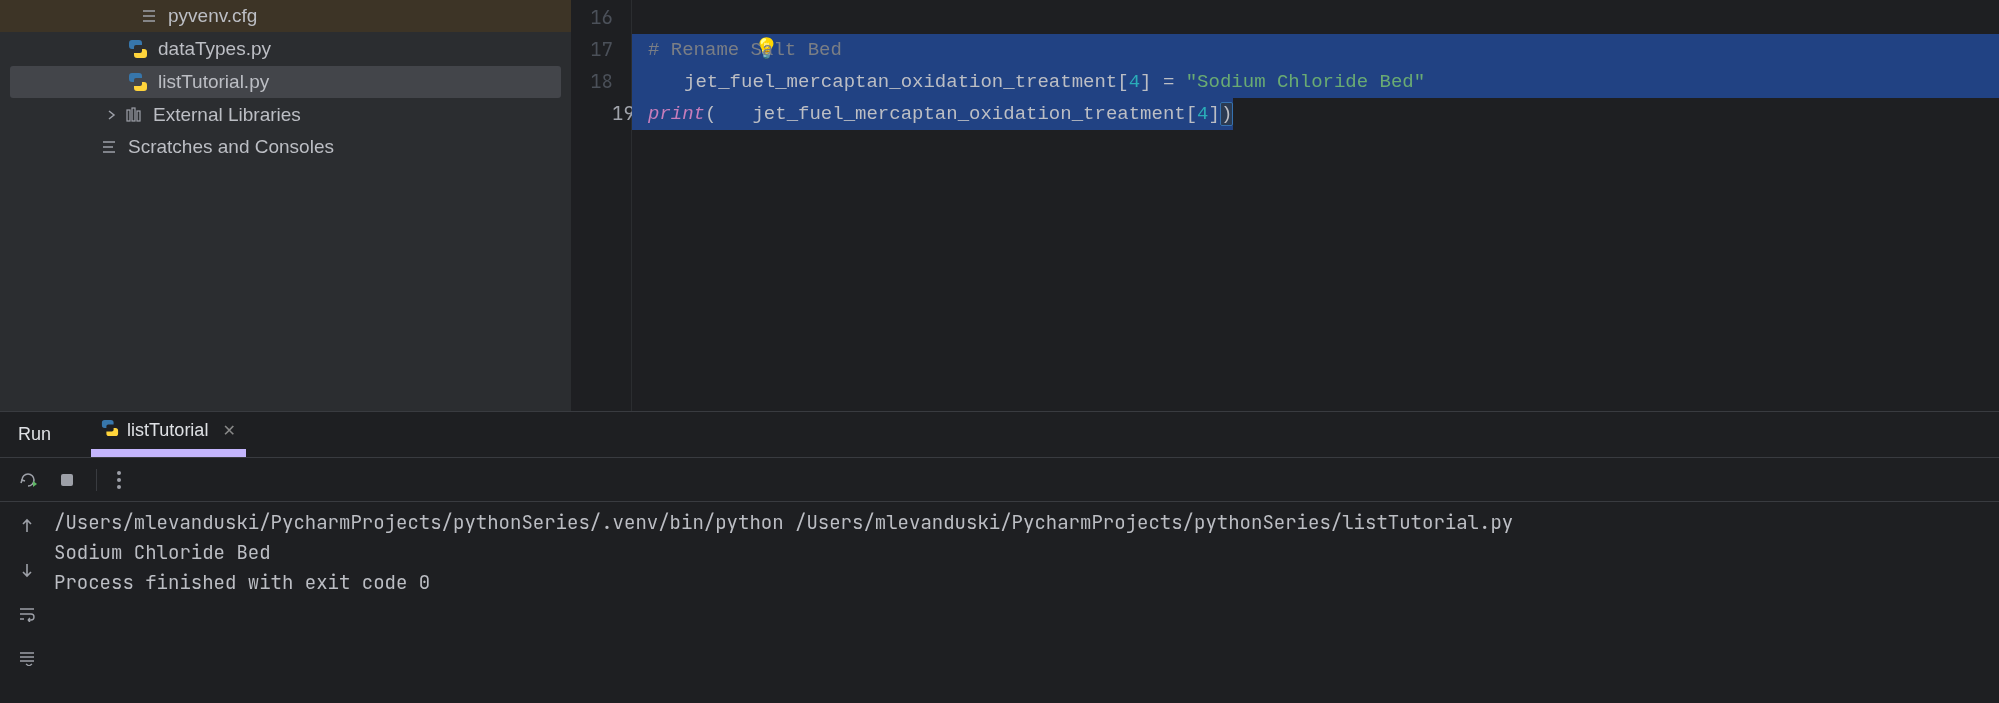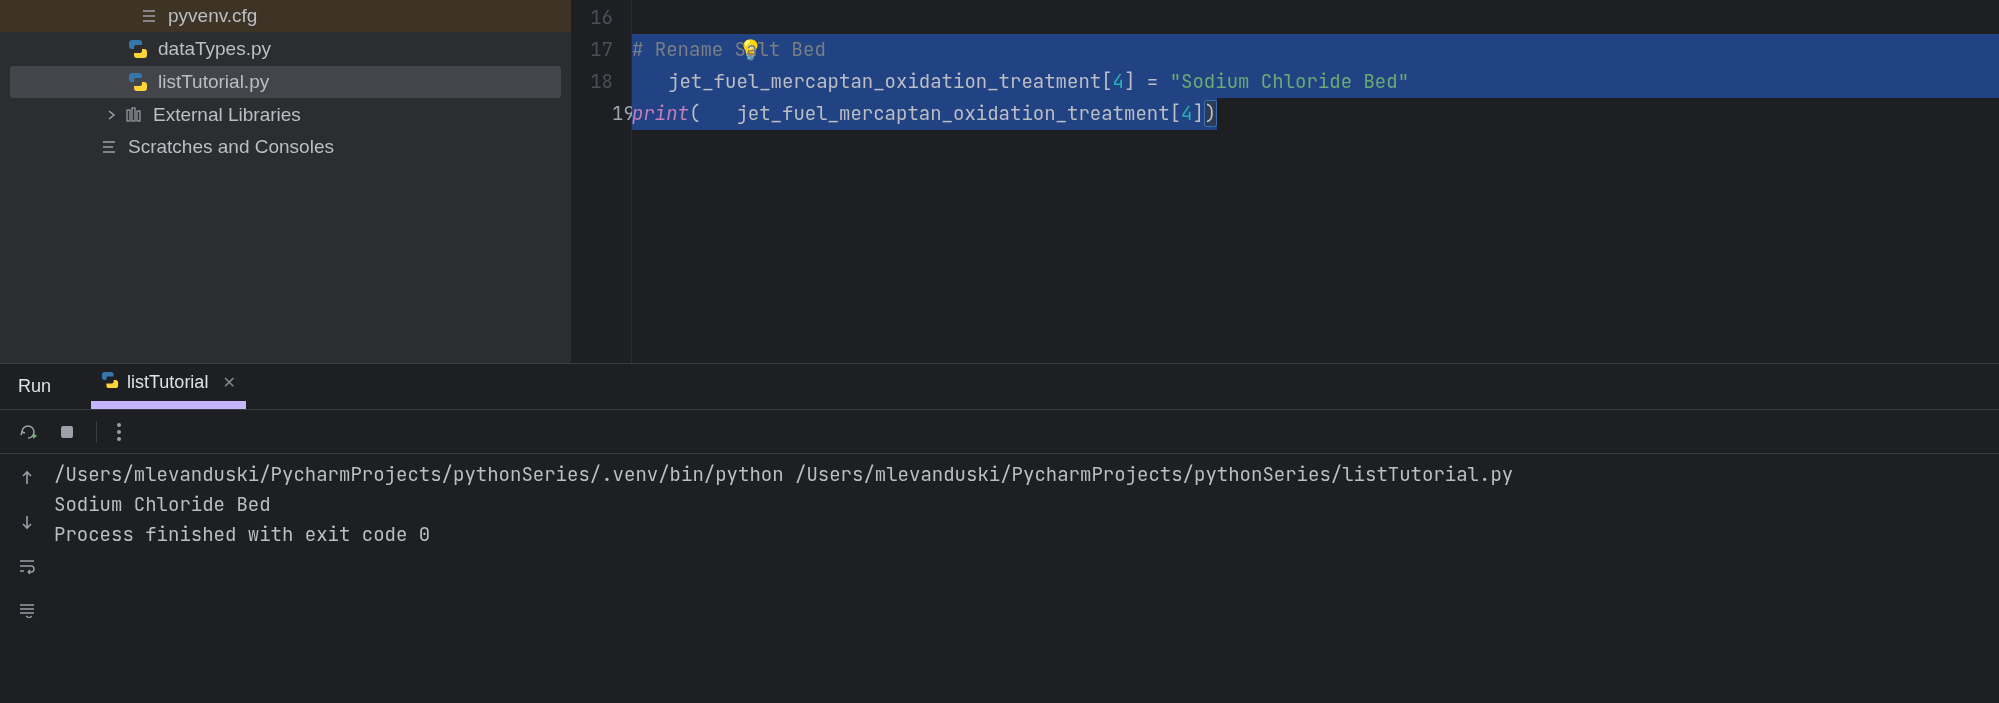--- a/index.html
+++ b/index.html
@@ -68,40 +68,41 @@
     .gutter .ln { height: 32px; line-height: 32px; }
     .gutter .ln.current { color: #a0a3ab; margin-left: 40px; }
     .code {
       flex: 1;
       padding-top: 2px;
       position: relative;
     }
     .code-line {
       height: 32px;
       line-height: 32px;
-      padding-left: 0;
+      padding-left: 16px;
       white-space: pre;
+      font-family: Liberation Mono, monospace;
     }
     .code-line.selected { background: #214283; }
     .bulb {
       display: inline-block;
       font-size: 20px;
       margin-left: 15px;
     }
     .tok-comment { color: #7a7e85; }
     .tok-var { color: #bcbec4; margin-left: 36px; }
     .tok-bracket { color: #bcbec4; }
     .tok-number { color: #2aacb8; }
     .tok-op { color: #bcbec4; }
     .tok-string { color: #6aab73; }
     .tok-func { color: #c77dbb; font-style: italic; }
     .caret-highlight { background: #2b3b52; border: 1px solid #3571b0; border-radius: 2px; }
     
     .run-panel {
-      height: 340px;
+      height: 292px;
       background: #1e1f22;
       border-top: 1px solid #393b40;
       display: flex;
       flex-direction: column;
     }
     .run-header {
       display: flex;
       align-items: center;
       height: 46px;
       padding: 0 18px;

